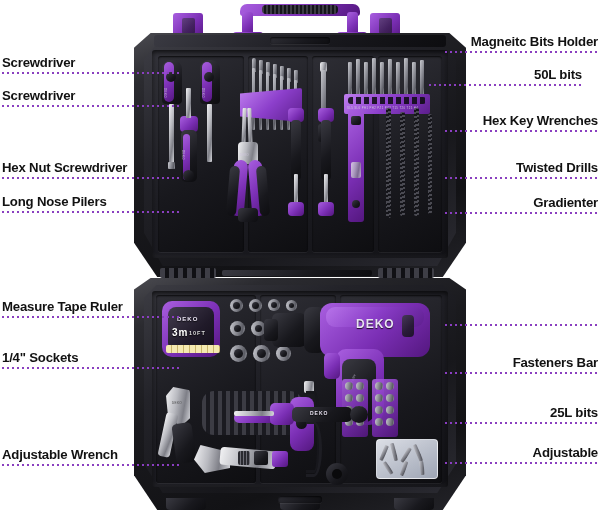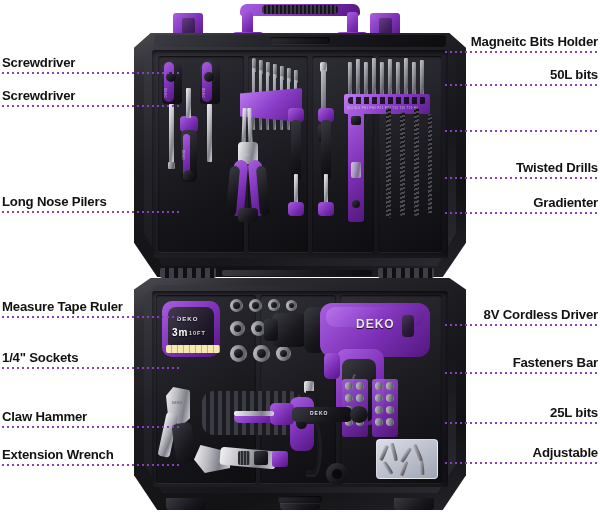--- a/index.html
+++ b/index.html
@@ -403,64 +403,64 @@
   </div>
 
   <div class="callout left" style="left:0;top:0;width:182px;height:74px;">
     <span class="lbl">Screwdriver</span>
     <span class="leader" style="width:178px;"></span>
   </div>
   <div class="callout left" style="left:0;top:75px;width:182px;height:32px;">
     <span class="lbl">Screwdriver</span>
     <span class="leader" style="width:178px;"></span>
   </div>
+  <div class="callout left" style="left:0;top:141px;width:182px;height:38px;">
+    <span class="lbl">Hex Nut Screwdriver</span>
+    <span class="leader" style="width:178px;"></span>
+  </div>
   <div class="callout right" style="right:0;top:0;width:157px;height:53px;">
     <span class="lbl">Magneitc Bits Holder</span>
     <span class="leader" style="width:153px;"></span>
   </div>
 
   <div class="callout left" style="left:0;top:180px;width:182px;height:33px;">
     <span class="lbl">Long Nose Pilers</span>
     <span class="leader" style="width:178px;"></span>
   </div>
-  <div class="callout right" style="right:0;top:54px;width:157px;height:32px;">
+  <div class="callout right" style="right:16px;top:54px;width:157px;height:32px;">
     <span class="lbl">50L bits</span>
     <span class="leader" style="width:153px;"></span>
   </div>
   <div class="callout right" style="right:0;top:87px;width:157px;height:45px;">
+    <span class="lbl">Hex Key Wrenches</span>
     <span class="leader" style="width:153px;"></span>
   </div>
   <div class="callout right" style="right:0;top:133px;width:157px;height:46px;">
     <span class="lbl">Twisted Drills</span>
     <span class="leader" style="width:153px;"></span>
   </div>
   <div class="callout right" style="right:0;top:180px;width:157px;height:34px;">
     <span class="lbl">Gradienter</span>
     <span class="leader" style="width:153px;"></span>
   </div>
 
   <div class="callout left" style="left:0;top:286px;width:182px;height:32px;">
     <span class="lbl">Measure Tape Ruler</span>
     <span class="leader" style="width:178px;"></span>
   </div>
   <div class="callout left" style="left:0;top:319px;width:182px;height:50px;">
     <span class="lbl">1/4" Sockets</span>
     <span class="leader" style="width:178px;"></span>
   </div>
-  <div class="callout left" style="left:0;top:370px;width:182px;height:58px;">
-    <span class="lbl">Claw Hammer</span>
-    <span class="leader" style="width:178px;"></span>
-  </div>
   <div class="callout left" style="left:0;top:429px;width:182px;height:37px;">
-    <span class="lbl">Extension Wrench</span>
+    <span class="lbl">Adjustable Wrench</span>
     <span class="leader" style="width:178px;"></span>
   </div>
 
   <div class="callout right" style="right:0;top:290px;width:157px;height:36px;">
-    <span class="lbl">8V Cordless Driver</span>
     <span class="leader" style="width:153px;"></span>
   </div>
   <div class="callout right" style="right:0;top:327px;width:157px;height:47px;">
     <span class="lbl">Fasteners Bar</span>
     <span class="leader" style="width:153px;"></span>
   </div>
   <div class="callout right" style="right:0;top:375px;width:157px;height:49px;">
     <span class="lbl">25L bits</span>
     <span class="leader" style="width:153px;"></span>
   </div>

